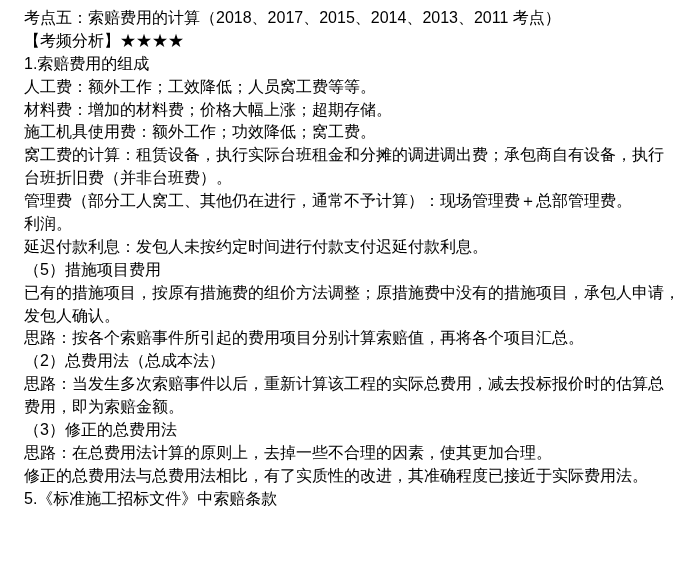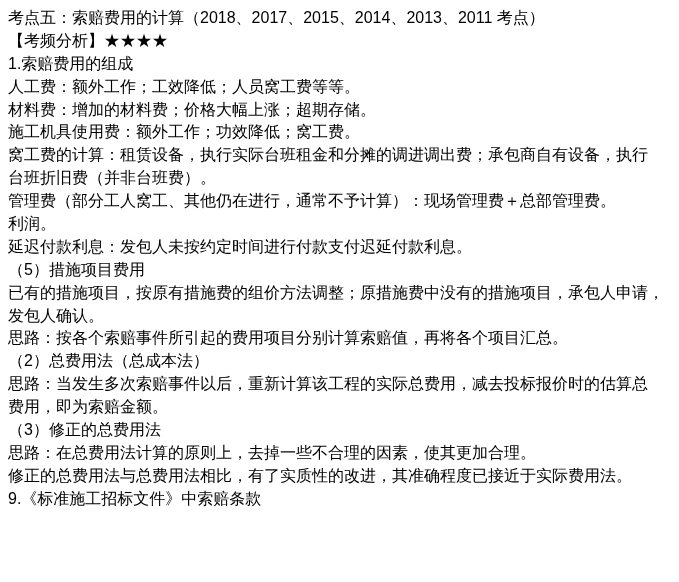--- a/index.html
+++ b/index.html
@@ -9,21 +9,21 @@
   body {
     width: 679px;
     height: 582px;
     background: #ffffff;
     overflow: hidden;
   }
   .doc {
     box-sizing: border-box;
     width: 679px;
     height: 582px;
-    padding: 7px 6px 0 8px;
+    padding: 7px 6px 0 24px;
     font-family: "Liberation Sans", sans-serif;
     font-size: 16px;
     color: #000000;
   }
   .line {
     line-height: 22.9px;
     height: 22.9px;
     white-space: pre;
     overflow: hidden;
   }
@@ -46,14 +46,14 @@
   <div class="line">（5）措施项目费用</div>
   <div class="line">已有的措施项目，按原有措施费的组价方法调整；原措施费中没有的措施项目，承包人申请，</div>
   <div class="line">发包人确认。</div>
   <div class="line">思路：按各个索赔事件所引起的费用项目分别计算索赔值，再将各个项目汇总。</div>
   <div class="line">（2）总费用法（总成本法）</div>
   <div class="line">思路：当发生多次索赔事件以后，重新计算该工程的实际总费用，减去投标报价时的估算总</div>
   <div class="line">费用，即为索赔金额。</div>
   <div class="line">（3）修正的总费用法</div>
   <div class="line">思路：在总费用法计算的原则上，去掉一些不合理的因素，使其更加合理。</div>
   <div class="line">修正的总费用法与总费用法相比，有了实质性的改进，其准确程度已接近于实际费用法。</div>
-  <div class="line">9.《标准施工招标文件》中索赔条款</div>
+  <div class="line">5.《标准施工招标文件》中索赔条款</div>
 </div>
 
 </body></html>

